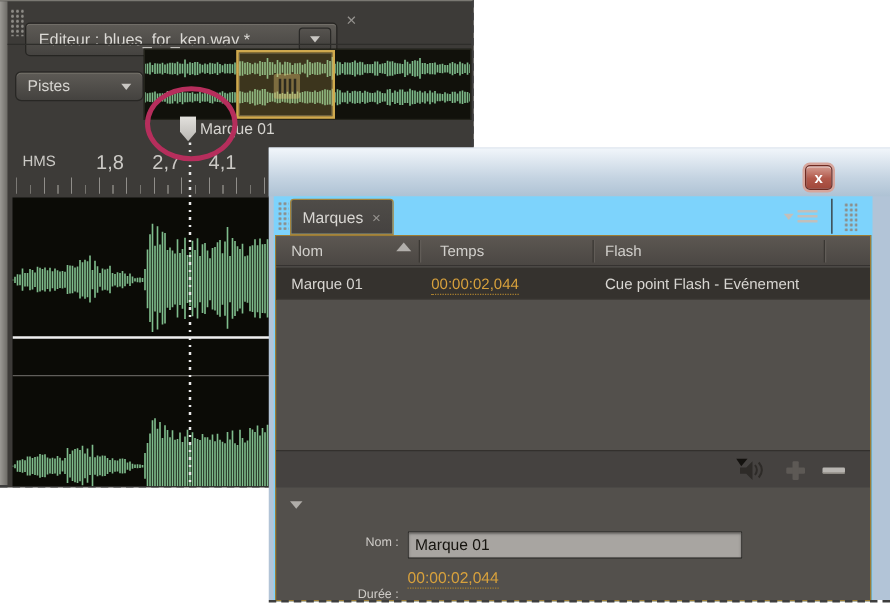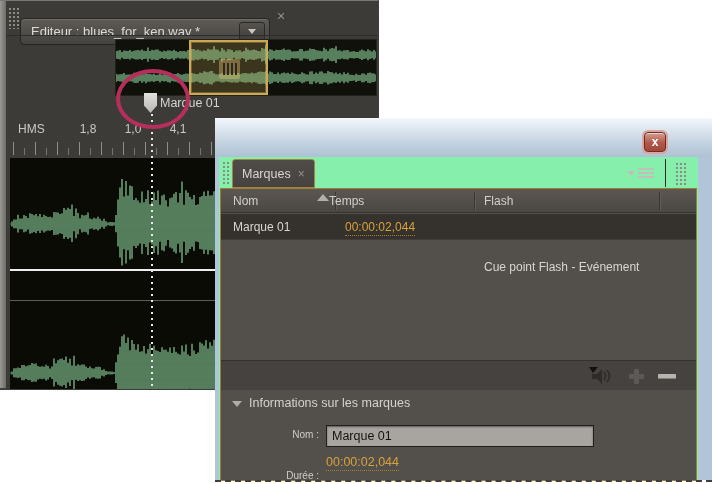--- a/index.html
+++ b/index.html
@@ -63,21 +63,21 @@
     display: flex; gap: 2px; align-items: center; justify-content: center; }
   .ov-grip i { display: block; width: 2px; height: 12px; background: #2c2a1e; }
 
   .marker-flag { position: absolute; left: 144px; top: 92px; width: 13px; height: 20px;
     background: linear-gradient(#e3e1dd,#b9b7b3);
     clip-path: polygon(0 0, 100% 0, 100% 62%, 50% 100%, 0 62%); }
   .marker-label { position: absolute; left: 160px; top: 95px; font-size: 12.5px; color: #d6d4d0; }
 
   .ruler-unit { position: absolute; left: 18px; top: 121px; font-size: 12px; color: #cbc9c5; }
   .tick-label { position: absolute; top: 121px; width: 30px; text-align: center;
-    font-size: 12px; color: #cbc9c5; }
+    font-size: 16px; color: #cbc9c5; }
   .ticks-major { position: absolute; left: 13px; top: 141px; width: 202px; height: 13px;
     background: repeating-linear-gradient(90deg,#908e8a 0 1px,transparent 1px 22px); }
   .ticks-minor { position: absolute; left: 24px; top: 147px; width: 196px; height: 7px;
     background: repeating-linear-gradient(90deg,#76746f 0 1px,transparent 1px 22px); }
 
   #wavearea { position: absolute; left: 10px; top: 157px; width: 367px; height: 231px;
     background: #0b0b06; overflow: hidden; }
   .wline { position: absolute; left: 0; top: 111px; width: 100%; height: 2px; background: #efefef; }
   .gline { position: absolute; left: 0; top: 142px; width: 100%; height: 1px; background: #605e5a; }
   #playhead { position: absolute; left: 151px; top: 113px; width: 2px; height: 275px;
@@ -90,52 +90,52 @@
   #marques-window { position: absolute; left: 215px; top: 118px; width: 497px; height: 362px;
     background: #b2c4d7; border-top: 1px solid #f5f8fb; z-index: 10; }
   .titlebar { position: absolute; left: 0; top: 0; width: 100%; height: 38px;
     background: linear-gradient(#f0f5fa,#c4d3e1 62%,#aec2d4); }
   .win-close { position: absolute; left: 429px; top: 13px; width: 22px; height: 20px;
     border-radius: 4px; background: linear-gradient(#d59d92,#b1584a 55%,#a1483b);
     border: 1px solid #6f2b22; box-shadow: 0 0 0 2px #d7a69c, inset 0 1px 0 rgba(255,255,255,0.55);
     color: #fff; font-weight: bold; font-size: 12px; line-height: 1;
     display: flex; align-items: center; justify-content: center; }
 
-  .panel { position: absolute; left: 4px; top: 38px; width: 479px; height: 324px; background: #86efac; }
+  .panel { position: absolute; left: 4px; top: 38px; width: 479px; height: 324px; background: #7dd3fc; }
   .pgrip-left { position: absolute; left: 3px; top: 4px; width: 9px; height: 23px; }
   .ptab { position: absolute; left: 13px; top: 2px; height: 29px; padding: 0 9px;
     background: linear-gradient(#4f4c48,#454240);
     border: 1px solid #a5853e; border-radius: 3px 3px 0 0;
     display: flex; align-items: center; gap: 7px; color: #d8d6d2; font-size: 12.5px; }
   .ptab .x { color: #96938f; font-size: 12px; }
   .pmenu { position: absolute; right: 44px; top: 11px; display: flex; align-items: center; gap: 3px; }
   .pmenu .tri-down { border-top-color: #c2bfbb; border-left-width: 4px; border-right-width: 4px; }
   .pmenu .bars { display: flex; flex-direction: column; gap: 2px; }
   .pmenu .bars i { display: block; width: 16px; height: 2px; background: #c2bfbb; }
   .pdiv { position: absolute; right: 32px; top: 2px; width: 1px; height: 28px; background: #2d2b28; }
   .pgrip-right { position: absolute; right: 12px; top: 5px; width: 11px; height: 23px; }
 
   .pcontent { position: absolute; left: 1px; top: 31px; width: 477px; height: 293px;
     border: 1px solid #9c7d35; background: #53504c; }
   .thead { position: absolute; left: 0; top: 0; width: 100%; height: 24px;
     background: linear-gradient(#5c5752,#4b4743); border-bottom: 1px solid #353230;
     font-size: 12px; color: #d2d0cc; padding-left: 24px; }
   .thead span { position: absolute; top: 5px; }
-  .th-nom { left: 12px; } .th-temps { left: 108px; } .th-type { left: 263px; }
+  .th-nom { left: 12px; } .th-temps { left: 131px; } .th-type { left: 263px; }
   .sort-asc { position: absolute; left: 96px; top: 9px; width: 0; height: 0;
     border-left: 6px solid transparent; border-right: 6px solid transparent;
     border-bottom: 7px solid #b2afab; }
   .vd { position: absolute; top: 3px; width: 1px; height: 18px; background: #3a3733;
     box-shadow: 1px 0 0 #615c57; }
   .vd1 { left: 114px; } .vd2 { left: 253px; } .vd3 { left: 438px; }
 
   .trow { position: absolute; left: 0; top: 25px; width: 100%; height: 26px;
     background: #35322e; border-bottom: 1px solid #403d39; font-size: 12px; color: #d8d6d2; }
   .trow span { position: absolute; top: 6px; }
-  .td-name { left: 12px; } .td-type { left: 263px; margin-top: 40px; }
+  .td-name { left: 12px; } .td-type { left: 263px; }
   .time-link { color: #d8a13c; border-bottom: 1px dotted #a87f2f; padding-bottom: 1px; }
   .td-time { left: 124px; }
 
   .toolbar { position: absolute; left: 0; top: 171px; width: 100%; height: 30px;
     background: #454240; border-top: 1px solid #33302d; }
   .icon-speaker { position: absolute; right: 84px; top: 5px; }
   .icon-add { position: absolute; right: 52px; top: 8px; width: 15px; height: 15px; }
   .icon-add::before { content: ""; position: absolute; left: 0; top: 5px; width: 15px; height: 5px;
     background: #5d5955; border-radius: 1px; }
   .icon-add::after { content: ""; position: absolute; left: 5px; top: 0; width: 5px; height: 15px;
@@ -174,20 +174,24 @@
 
     <div class="editor-tab">
       <span class="ttl">Editeur : blues_for_ken.wav *</span>
       <span class="tab-dd">
         <span class="tri-down"></span>
       </span>
     </div>
     <span class="editor-tab-close">×</span>
     <div class="tabbar-line"></div>
 
+    <div class="pistes-btn">
+      <span>Pistes</span>
+      <span class="tri-down"></span>
+    </div>
 
     <div id="overview">
       <svg width="260" height="55">
         <path id="ov1" fill="none" stroke="#7fbd8c" stroke-width="1.3" d="M0 11.0L0 18.7M2 10.7L2 19.0M4 10.0L4 19.6M6 11.9L6 17.8M8 10.5L8 19.1M10 10.8L10 18.9M12 10.9L12 18.8M14 10.1L14 19.5M16 11.5L16 18.3M18 10.8L18 18.9M20 10.2L20 19.4M22 10.1L22 19.5M24 10.6L24 19.1M26 9.4L26 20.1M28 10.8L28 18.9M30 10.9L30 18.7M32 7.6L32 21.8M34 10.9L34 18.8M36 9.7L36 19.9M38 10.3L38 19.4M40 9.5L40 20.1M42 9.5L42 20.0M44 10.9L44 18.8M46 11.8L46 18.0M48 10.7L48 19.0M50 11.3L50 18.4M52 10.2L52 19.4M54 10.5L54 19.2M56 11.0L56 18.6M58 9.7L58 19.9M60 11.1L60 18.6M62 12.1L62 17.7M64 11.0L64 18.7M66 11.2L66 18.5M68 11.0L68 18.7M70 11.4L70 18.3M72 10.0L72 19.6M74 11.4L74 18.3M76 8.9L76 20.6M78 8.9L78 20.6M80 10.2L80 19.4M82 9.5L82 20.0M84 10.4L84 19.3M86 11.3L86 18.4M88 10.2L88 19.4M90 10.7L90 18.9M92 8.7L92 20.8M94 9.6L94 20.0M96 9.5L96 20.0M98 6.3L98 23.0M100 9.6L100 19.9M102 9.8L102 19.8M104 11.4L104 18.3M106 8.0L106 21.5M108 9.7L108 19.8M110 11.5L110 18.2M112 9.3L112 20.3M114 9.5L114 20.0M116 10.1L116 19.5M118 12.0L118 17.8M120 10.6L120 19.1M122 10.6L122 19.1M124 10.2L124 19.4M126 11.8L126 18.0M128 10.9L128 18.8M130 7.7L130 21.7M132 9.6L132 19.9M134 10.5L134 19.2M136 9.9L136 19.7M138 9.6L138 19.9M140 9.9L140 19.6M142 10.9L142 18.8M144 11.2L144 18.5M146 7.9L146 21.5M148 8.8L148 20.7M150 5.5L150 23.8M152 11.0L152 18.7M154 9.2L154 20.4M156 9.8L156 19.7M158 11.1L158 18.6M160 9.8L160 19.8M162 10.0L162 19.6M164 10.1L164 19.5M166 9.5L166 20.0M168 8.4L168 21.1M170 10.1L170 19.5M172 9.4L172 20.1M174 9.8L174 19.7M176 11.6L176 18.1M178 11.2L178 18.5M180 11.3L180 18.4M182 11.1L182 18.6M184 9.1L184 20.4M186 9.1L186 20.5M188 11.3L188 18.4M190 10.8L190 18.8M192 10.4L192 19.2M194 8.6L194 20.9M196 9.1L196 20.5M198 8.9L198 20.6M200 10.1L200 19.6M202 10.5L202 19.1M204 10.8L204 18.9M206 11.2L206 18.5M208 7.8L208 21.6M210 9.3L210 20.2M212 11.0L212 18.7M214 8.7L214 20.8M216 8.1L216 21.3M218 8.6L218 20.9M220 6.3L220 23.0M222 10.4L222 19.2M224 10.3L224 19.3M226 11.2L226 18.5M228 10.3L228 19.3M230 10.3L230 19.3M232 10.0L232 19.6M234 11.8L234 17.9M236 11.4L236 18.3M238 11.0L238 18.6M240 11.9L240 17.9M242 11.9L242 17.9M244 10.6L244 19.0M246 9.5L246 20.1M248 10.5L248 19.1M250 11.3L250 18.4M252 9.3L252 20.3M254 10.5L254 19.1M256 11.4L256 18.3M258 9.9L258 19.7M260 11.4L260 18.3"></path>
         <path id="ov2" fill="none" stroke="#7fbd8c" stroke-width="1.3" d="M0 33.7L0 42.0M2 34.6L2 41.1M4 34.2L4 41.5M6 34.0L6 41.7M8 33.1L8 42.5M10 34.8L10 41.0M12 34.5L12 41.2M14 34.6L14 41.2M16 34.3L16 41.4M18 32.7L18 42.8M20 32.7L20 42.9M22 32.9L22 42.7M24 34.8L24 40.9M26 32.9L26 42.7M28 34.2L28 41.5M30 32.3L30 43.3M32 33.9L32 41.8M34 33.9L34 41.8M36 34.4L36 41.3M38 33.8L38 41.9M40 34.9L40 40.9M42 34.8L42 41.0M44 33.2L44 42.4M46 34.7L46 41.1M48 34.3L48 41.4M50 34.5L50 41.2M52 33.3L52 42.3M54 32.8L54 42.8M56 34.7L56 41.1M58 34.1L58 41.6M60 33.9L60 41.7M62 32.9L62 42.7M64 34.2L64 41.5M66 34.7L66 41.0M68 34.0L68 41.7M70 33.5L70 42.1M72 33.7L72 42.0M74 34.7L74 41.0M76 33.0L76 42.6M78 33.4L78 42.3M80 34.1L80 41.6M82 33.9L82 41.8M84 32.5L84 43.1M86 33.1L86 42.5M88 31.2L88 44.3M90 31.7L90 43.8M92 32.3L92 43.2M94 31.2L94 44.2M96 31.1L96 44.4M98 33.3L98 42.4M100 34.2L100 41.5M102 34.5L102 41.2M104 33.9L104 41.8M106 33.1L106 42.5M108 33.4L108 42.3M110 34.3L110 41.4M112 33.7L112 42.0M114 33.4L114 42.2M116 32.7L116 42.8M118 33.3L118 42.3M120 32.8L120 42.8M122 33.1L122 42.5M124 34.2L124 41.5M126 33.6L126 42.0M128 33.0L128 42.6M130 32.9L130 42.7M132 33.4L132 42.2M134 33.5L134 42.2M136 32.4L136 43.2M138 33.6L138 42.1M140 33.0L140 42.6M142 32.1L142 43.4M144 31.4L144 44.1M146 31.8L146 43.7M148 32.1L148 43.5M150 30.9L150 44.5M152 33.8L152 41.9M154 31.4L154 44.1M156 32.2L156 43.3M158 34.0L158 41.7M160 33.9L160 41.8M162 32.6L162 43.0M164 34.3L164 41.4M166 33.0L166 42.6M168 32.6L168 43.0M170 33.2L170 42.4M172 32.8L172 42.7M174 34.1L174 41.6M176 32.6L176 43.0M178 33.4L178 42.2M180 34.1L180 41.6M182 34.4L182 41.3M184 33.9L184 41.8M186 32.3L186 43.3M188 33.2L188 42.4M190 34.3L190 41.4M192 34.5L192 41.2M194 31.5L194 44.0M196 31.2L196 44.3M198 34.1L198 41.6M200 32.4L200 43.2M202 33.4L202 42.3M204 31.6L204 43.9M206 31.6L206 43.9M208 33.3L208 42.4M210 33.2L210 42.4M212 30.9L212 44.5M214 32.1L214 43.4M216 32.3L216 43.2M218 33.4L218 42.2M220 32.6L220 43.0M222 33.9L222 41.8M224 32.9L224 42.7M226 34.5L226 41.2M228 32.3L228 43.3M230 34.0L230 41.7M232 32.8L232 42.8M234 34.8L234 41.0M236 34.8L236 40.9M238 35.2L238 40.6M240 33.7L240 41.9M242 34.8L242 41.0M244 35.1L244 40.7M246 33.4L246 42.3M248 33.4L248 42.2M250 34.8L250 40.9M252 32.9L252 42.7M254 32.4L254 43.2M256 33.3L256 42.3M258 33.5L258 42.1M260 34.5L260 41.2"></path>
       </svg>
       <div class="ov-selection">
         <div class="ov-grip">
           <i></i>
             <i></i>
@@ -195,21 +199,21 @@
             <i></i>
         </div>
       </div>
     </div>
 
     <div class="marker-flag"></div>
     <span class="marker-label">Marque 01</span>
 
     <span class="ruler-unit">HMS</span>
     <span class="tick-label" style="left:73px">1,8</span>
-    <span class="tick-label" style="left:118px">1,0</span>
+    <span class="tick-label" style="left:118px">2,7</span>
     <span class="tick-label" style="left:163px">4,1</span>
     <div class="ticks-major"></div>
     <div class="ticks-minor"></div>
 
     <div id="wavearea">
       <svg width="367" height="231">
         <path id="m1" fill="none" stroke="#7fbd8c" stroke-width="1.3" d="M0 65.4L0 66.6M2 63.4L2 68.4M4 61.4L4 70.3M6 61.5L6 70.2M8 56.8L8 74.5M10 60.4L10 71.2M12 60.4L12 71.2M14 57.1L14 74.2M16 57.9L16 73.5M18 59.9L18 71.6M20 55.3L20 75.8M22 56.1L22 75.1M24 57.2L24 74.1M26 56.0L26 75.2M28 58.2L28 73.1M30 56.1L30 75.1M32 58.9L32 72.6M34 56.7L34 74.6M36 58.1L36 73.2M38 59.1L38 72.4M40 58.7L40 72.7M42 59.4L42 72.1M44 53.9L44 77.1M46 54.3L46 76.8M48 54.6L48 76.5M50 56.0L50 75.2M52 55.2L52 75.9M54 50.0L54 80.7M56 51.7L56 79.1M58 49.8L58 80.9M60 51.0L60 79.8M62 46.4L62 84.0M64 58.0L64 73.3M66 50.5L66 80.2M68 54.9L68 76.2M70 60.3L70 71.3M72 56.8L72 74.4M74 57.6L74 73.8M76 57.0L76 74.3M78 54.5L78 76.6M80 60.4L80 71.1M82 61.2L82 70.4M84 59.8L84 71.7M86 60.4L86 71.2M88 58.8L88 72.6M90 60.7L90 70.9M92 62.8L92 68.9M94 60.8L94 70.8M96 63.2L96 68.6M98 64.6L98 67.2M100 64.1L100 67.8M102 63.9L102 67.9M104 64.3L104 67.6M106 57.1L106 74.2M108 41.6L108 88.5M110 29.4L110 99.6M112 20.9L112 107.5M114 38.6L114 91.2M116 22.9L116 105.6M118 37.5L118 92.2M120 27.4L120 101.5M122 28.3L122 100.7M124 41.9L124 88.1M126 40.0L126 89.9M128 42.4L128 87.7M130 44.8L130 85.5M132 33.4L132 96.0M134 44.3L134 86.0M136 41.1L136 88.9M138 32.2L138 97.1M140 46.0L140 84.4M142 43.5L142 86.7M144 34.5L144 95.0M146 41.9L146 88.2M148 32.6L148 96.7M150 46.7L150 83.8M152 37.4L152 92.3M154 36.4L154 93.2M156 42.3L156 87.8M158 48.5L158 82.1M160 40.3L160 89.6M162 39.5L162 90.4M164 35.7L164 93.8M166 34.0L166 95.4M168 44.6L168 85.7M170 35.1L170 94.5M172 23.6L172 105.0M174 46.7L174 83.8M176 32.3L176 97.0M178 34.8L178 94.7M180 39.0L180 90.9M182 41.2L182 88.8M184 37.0L184 92.7M186 47.0L186 83.4M188 46.3L188 84.1M190 38.9L190 90.9M192 38.1L192 91.6M194 33.4L194 96.0M196 38.1L196 91.7M198 32.8L198 96.5M200 37.4L200 92.3M202 37.2L202 92.5M204 33.3L204 96.0M206 37.5L206 92.2M208 36.5L208 93.1M210 44.6L210 85.7M212 41.8L212 88.2M214 36.5L214 93.2M216 26.5L216 102.4M218 42.8L218 87.4M220 40.6L220 89.4M222 44.6L222 85.7M224 43.5L224 86.7M226 34.9L226 94.6M228 45.3L228 85.1M230 32.5L230 96.8M232 38.0L232 91.8M234 45.3L234 85.0M236 35.0L236 94.5M238 34.8L238 94.7M240 38.8L240 91.0M242 35.9L242 93.7M244 44.0L244 86.3M246 35.3L246 94.2M248 21.5L248 106.9M250 35.4L250 94.1M252 45.4L252 84.9M254 32.2L254 97.1M256 39.4L256 90.5M258 37.8L258 91.9M260 38.0L260 91.8M262 40.1L262 89.8M264 41.6L264 88.5M266 35.0L266 94.5M268 35.6L268 93.9M270 31.4L270 97.8M272 40.4L272 89.5M274 39.9L274 90.0M276 35.1L276 94.4M278 47.7L278 82.8M280 33.1L280 96.3M282 41.7L282 88.3M284 32.3L284 97.0M286 30.9L286 98.3M288 32.3L288 97.0M290 31.1L290 98.1M292 42.0L292 88.0M294 42.2L294 87.9M296 41.8L296 88.3M298 39.5L298 90.4M300 41.3L300 88.7M302 25.1L302 103.6M304 36.2L304 93.4M306 29.4L306 99.7M308 37.3L308 92.4M310 33.2L310 96.2M312 40.2L312 89.7M314 38.6L314 91.2M316 43.2L316 86.9M318 44.8L318 85.5M320 42.0L320 88.1M322 34.8L322 94.7M324 35.9L324 93.7M326 41.8L326 88.3M328 44.2L328 86.1M330 36.1L330 93.5M332 39.7L332 90.2M334 47.6L334 82.9M336 30.9L336 98.2M338 42.4L338 87.7M340 45.7L340 84.7M342 38.3L342 91.5M344 39.7L344 90.2M346 48.1L346 82.4M348 43.5L348 86.7M350 35.1L350 94.4M352 33.9L352 95.5M354 42.1L354 88.0M356 37.0L356 92.6M358 41.8L358 88.2M360 44.7L360 85.6M362 38.1L362 91.7M364 39.0L364 90.8M366 37.2L366 92.5"></path>
         <path id="m2" fill="none" stroke="#7fbd8c" stroke-width="1.3" d="M0 214.4L0 215.6M2 213.4L2 216.5M4 210.3L4 219.3M6 210.2L6 219.5M8 209.4L8 220.1M10 210.1L10 219.5M12 207.1L12 222.3M14 207.1L14 222.3M16 208.3L16 221.1M18 207.5L18 221.9M20 207.1L20 222.3M22 205.1L22 224.1M24 205.7L24 223.6M26 205.4L26 223.8M28 208.0L28 221.5M30 208.8L30 220.7M32 208.2L32 221.2M34 208.7L34 220.8M36 206.8L36 222.5M38 208.1L38 221.4M40 210.4L40 219.2M42 208.4L42 221.1M44 200.4L44 228.4M46 205.2L46 224.0M48 202.3L48 226.7M50 201.1L50 227.8M52 200.5L52 228.4M54 202.0L54 226.9M56 198.5L56 230.1M58 204.7L58 224.5M60 200.7L60 228.1M62 207.4L62 222.0M64 197.7L64 230.9M66 207.7L66 221.7M68 206.3L68 223.0M70 207.2L70 222.2M72 206.4L72 222.9M74 206.6L74 222.7M76 208.4L76 221.1M78 210.0L78 219.6M80 208.6L80 220.8M82 210.2L82 219.4M84 210.4L84 219.2M86 209.0L86 220.5M88 208.8L88 220.7M90 209.1L90 220.5M92 212.0L92 217.8M94 211.2L94 218.5M96 212.9L96 217.0M98 213.5L98 216.3M100 213.4L100 216.5M102 213.5L102 216.4M104 213.9L104 216.0M106 204.3L106 224.9M108 196.4L108 232.1M110 188.8L110 239.1M112 178.2L112 248.8M114 176.5L114 250.4M116 185.0L116 242.6M118 179.6L118 247.6M120 192.3L120 235.9M122 182.1L122 245.2M124 186.0L124 241.7M126 191.8L126 236.3M128 186.2L128 241.5M130 193.8L130 234.5M132 193.2L132 235.1M134 188.0L134 239.9M136 195.6L136 232.8M138 191.2L138 236.9M140 185.7L140 242.0M142 197.6L142 231.0M144 187.8L144 240.1M146 192.3L146 235.9M148 193.1L148 235.1M150 194.0L150 234.3M152 189.2L152 238.7M154 191.8L154 236.3M156 191.7L156 236.4M158 193.7L158 234.6M160 189.6L160 238.4M162 195.0L162 233.4M164 189.0L164 239.0M166 193.7L166 234.6M168 195.4L168 233.1M170 196.5L170 232.0M172 187.6L172 240.2M174 193.5L174 234.8M176 186.4L176 241.3M178 196.6L178 231.9M180 197.9L180 230.8M182 185.8L182 241.9M184 192.4L184 235.8M186 196.0L186 232.5M188 194.4L188 234.0M190 184.3L190 243.2M192 185.6L192 242.0M194 187.6L194 240.2M196 182.3L196 245.1M198 190.4L198 237.7M200 184.3L200 243.2M202 187.7L202 240.1M204 181.7L204 245.7M206 193.8L206 234.5M208 190.8L208 237.2M210 188.4L210 239.5M212 196.8L212 231.7M214 191.1L214 236.9M216 192.9L216 235.3M218 197.1L218 231.5M220 190.3L220 237.7M222 190.9L222 237.2M224 195.8L224 232.6M226 192.7L226 235.5M228 186.0L228 241.7M230 196.1L230 232.4M232 195.4L232 233.0M234 180.2L234 247.0M236 187.6L236 240.2M238 197.1L238 231.5M240 194.7L240 233.7M242 183.1L242 244.3M244 183.6L244 243.9M246 194.5L246 233.9M248 173.0L248 253.6M250 195.0L250 233.4M252 194.8L252 233.6M254 191.2L254 236.9M256 188.4L256 239.5M258 190.6L258 237.4M260 175.9L260 251.0M262 186.1L262 241.6M264 192.3L264 235.9M266 195.0L266 233.4M268 193.4L268 234.9M270 189.5L270 238.4M272 192.4L272 235.8M274 192.3L274 235.9M276 187.9L276 239.9M278 192.3L278 235.9M280 191.3L280 236.8M282 195.9L282 232.5M284 184.3L284 243.2M286 193.7L286 234.6M288 196.1L288 232.4M290 185.1L290 242.5M292 190.1L292 237.9M294 188.4L294 239.5M296 182.2L296 245.2M298 194.3L298 234.0M300 196.6L300 231.9M302 192.9L302 235.4M304 187.7L304 240.1M306 187.6L306 240.2M308 184.9L308 242.7M310 191.2L310 236.9M312 188.9L312 239.0M314 187.7L314 240.1M316 191.6L316 236.5M318 191.9L318 236.3M320 173.8L320 252.9M322 188.5L322 239.4M324 193.5L324 234.8M326 192.7L326 235.5M328 194.7L328 233.6M330 197.5L330 231.1M332 191.0L332 237.0M334 186.3L334 241.4M336 199.5L336 229.2M338 186.7L338 241.0M340 195.8L340 232.7M342 198.5L342 230.2M344 197.9L344 230.7M346 187.0L346 240.8M348 196.9L348 231.6M350 197.4L350 231.2M352 197.9L352 230.7M354 186.2L354 241.5M356 194.8L356 233.5M358 187.1L358 240.7M360 188.4L360 239.5M362 190.9L362 237.2M364 185.6L364 242.1M366 191.5L366 236.6"></path>
       </svg>
       <div class="wline"></div>
@@ -267,21 +271,20 @@
               <path d="M16 6 q3 4 0 8" fill="none" stroke="#2e2b28" stroke-width="1.6"></path>
               <path d="M19 4 q5 6 0 12" fill="none" stroke="#2e2b28" stroke-width="1.6"></path>
             </svg>
           </span>
           <span class="icon-add"></span>
           <span class="icon-remove"></span>
         </div>
 
         <div class="info-header">
           <span class="tri"></span>
-          <span class="lbl">Informations sur les marques</span>
         </div>
 
         <span class="flabel" style="top:240px">Nom :</span>
         <input class="name-input" type="text" value="Marque 01" style="">
 
         <span class="flabel" style="top:281px">Durée :</span>
         <span class="duration-value time-link">00:00:02,044</span>
       </div>
     </div>
   </div>

